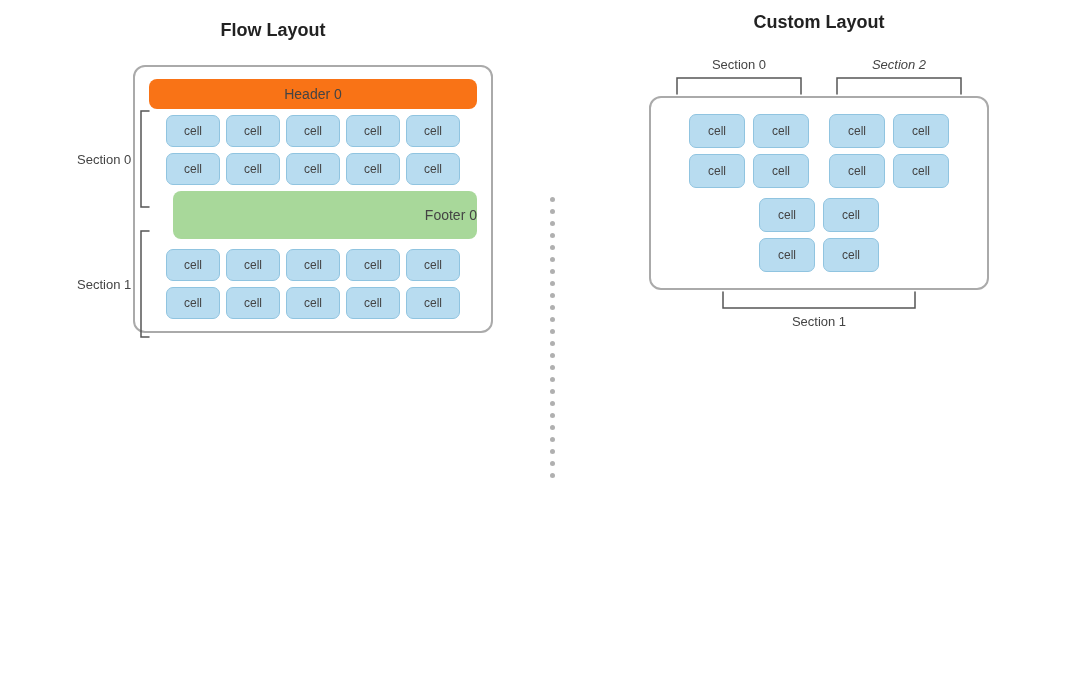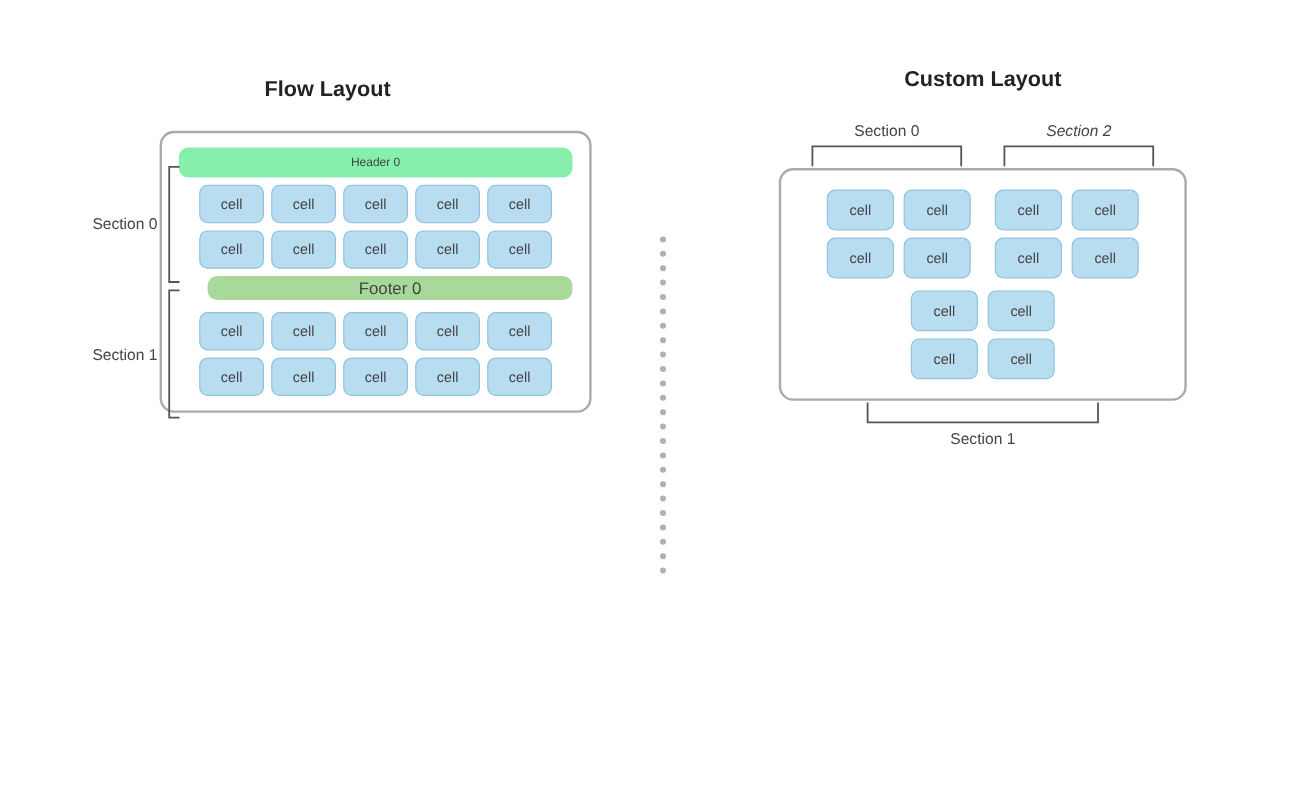--- a/index.html
+++ b/index.html
@@ -37,21 +37,20 @@
       border-radius: 50%;
       background: #b0b0b0;
     }
 
     .panel-title {
       font-size: 18px;
       font-weight: 700;
       text-align: center;
       margin-bottom: 24px;
       color: #222;
-      margin-top: 44px;
     }
 
     
     .flow-outer {
       border: 2px solid #aaa;
       border-radius: 12px;
       padding: 12px 14px;
       display: flex;
       flex-direction: column;
       gap: 10px;
@@ -60,34 +59,34 @@
     }
 
     .flow-section {
       display: flex;
       flex-direction: column;
       gap: 6px;
       position: relative;
     }
 
     .header-bar {
-      background: #86efac;
+      background: #f97316;
       border-radius: 8px;
       text-align: center;
       padding: 7px 0;
-      font-size: 10px;
+      font-size: 14px;
       color: #444;
       font-weight: 400;
     }
 
     .footer-bar {
       background: #a8d89a;
       border-radius: 8px;
-      text-align: center;
-      padding: 2px 0;
+      text-align: right;
+      padding: 16px 0;
       font-size: 14px;
       color: #444;
       font-weight: 400;
       margin-left: 24px;
     }
 
     .cells-row {
       display: flex;
       gap: 6px;
       justify-content: center;

